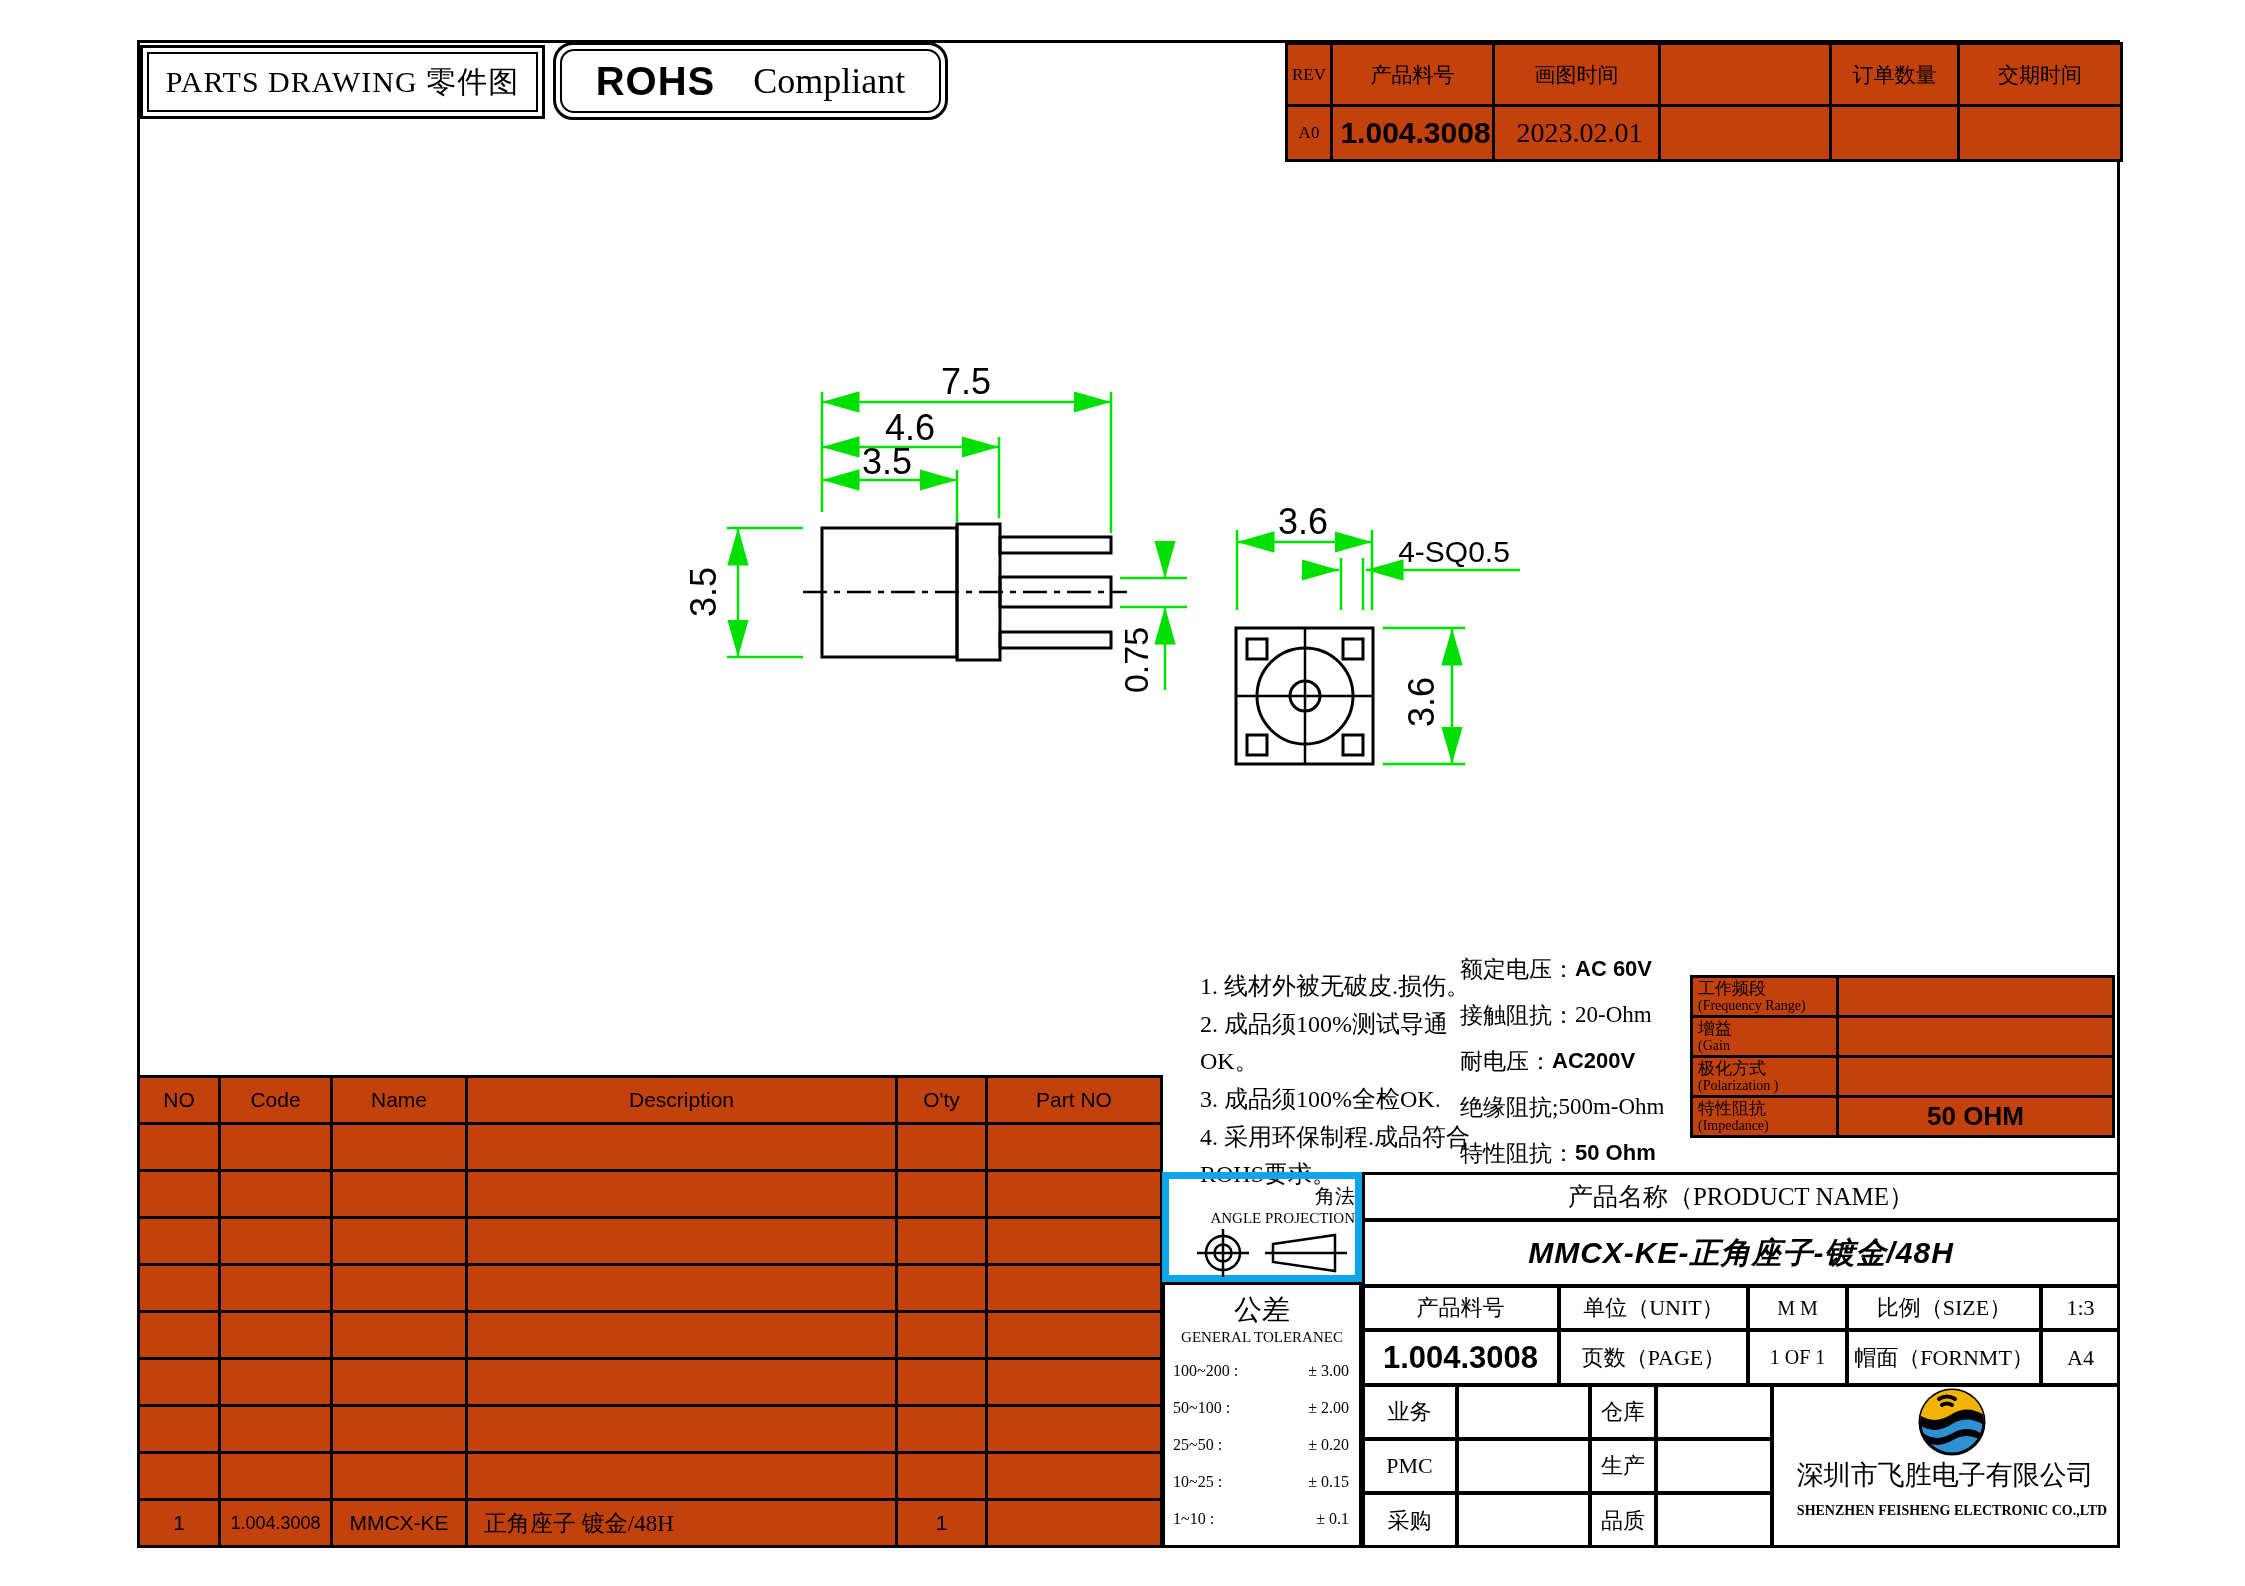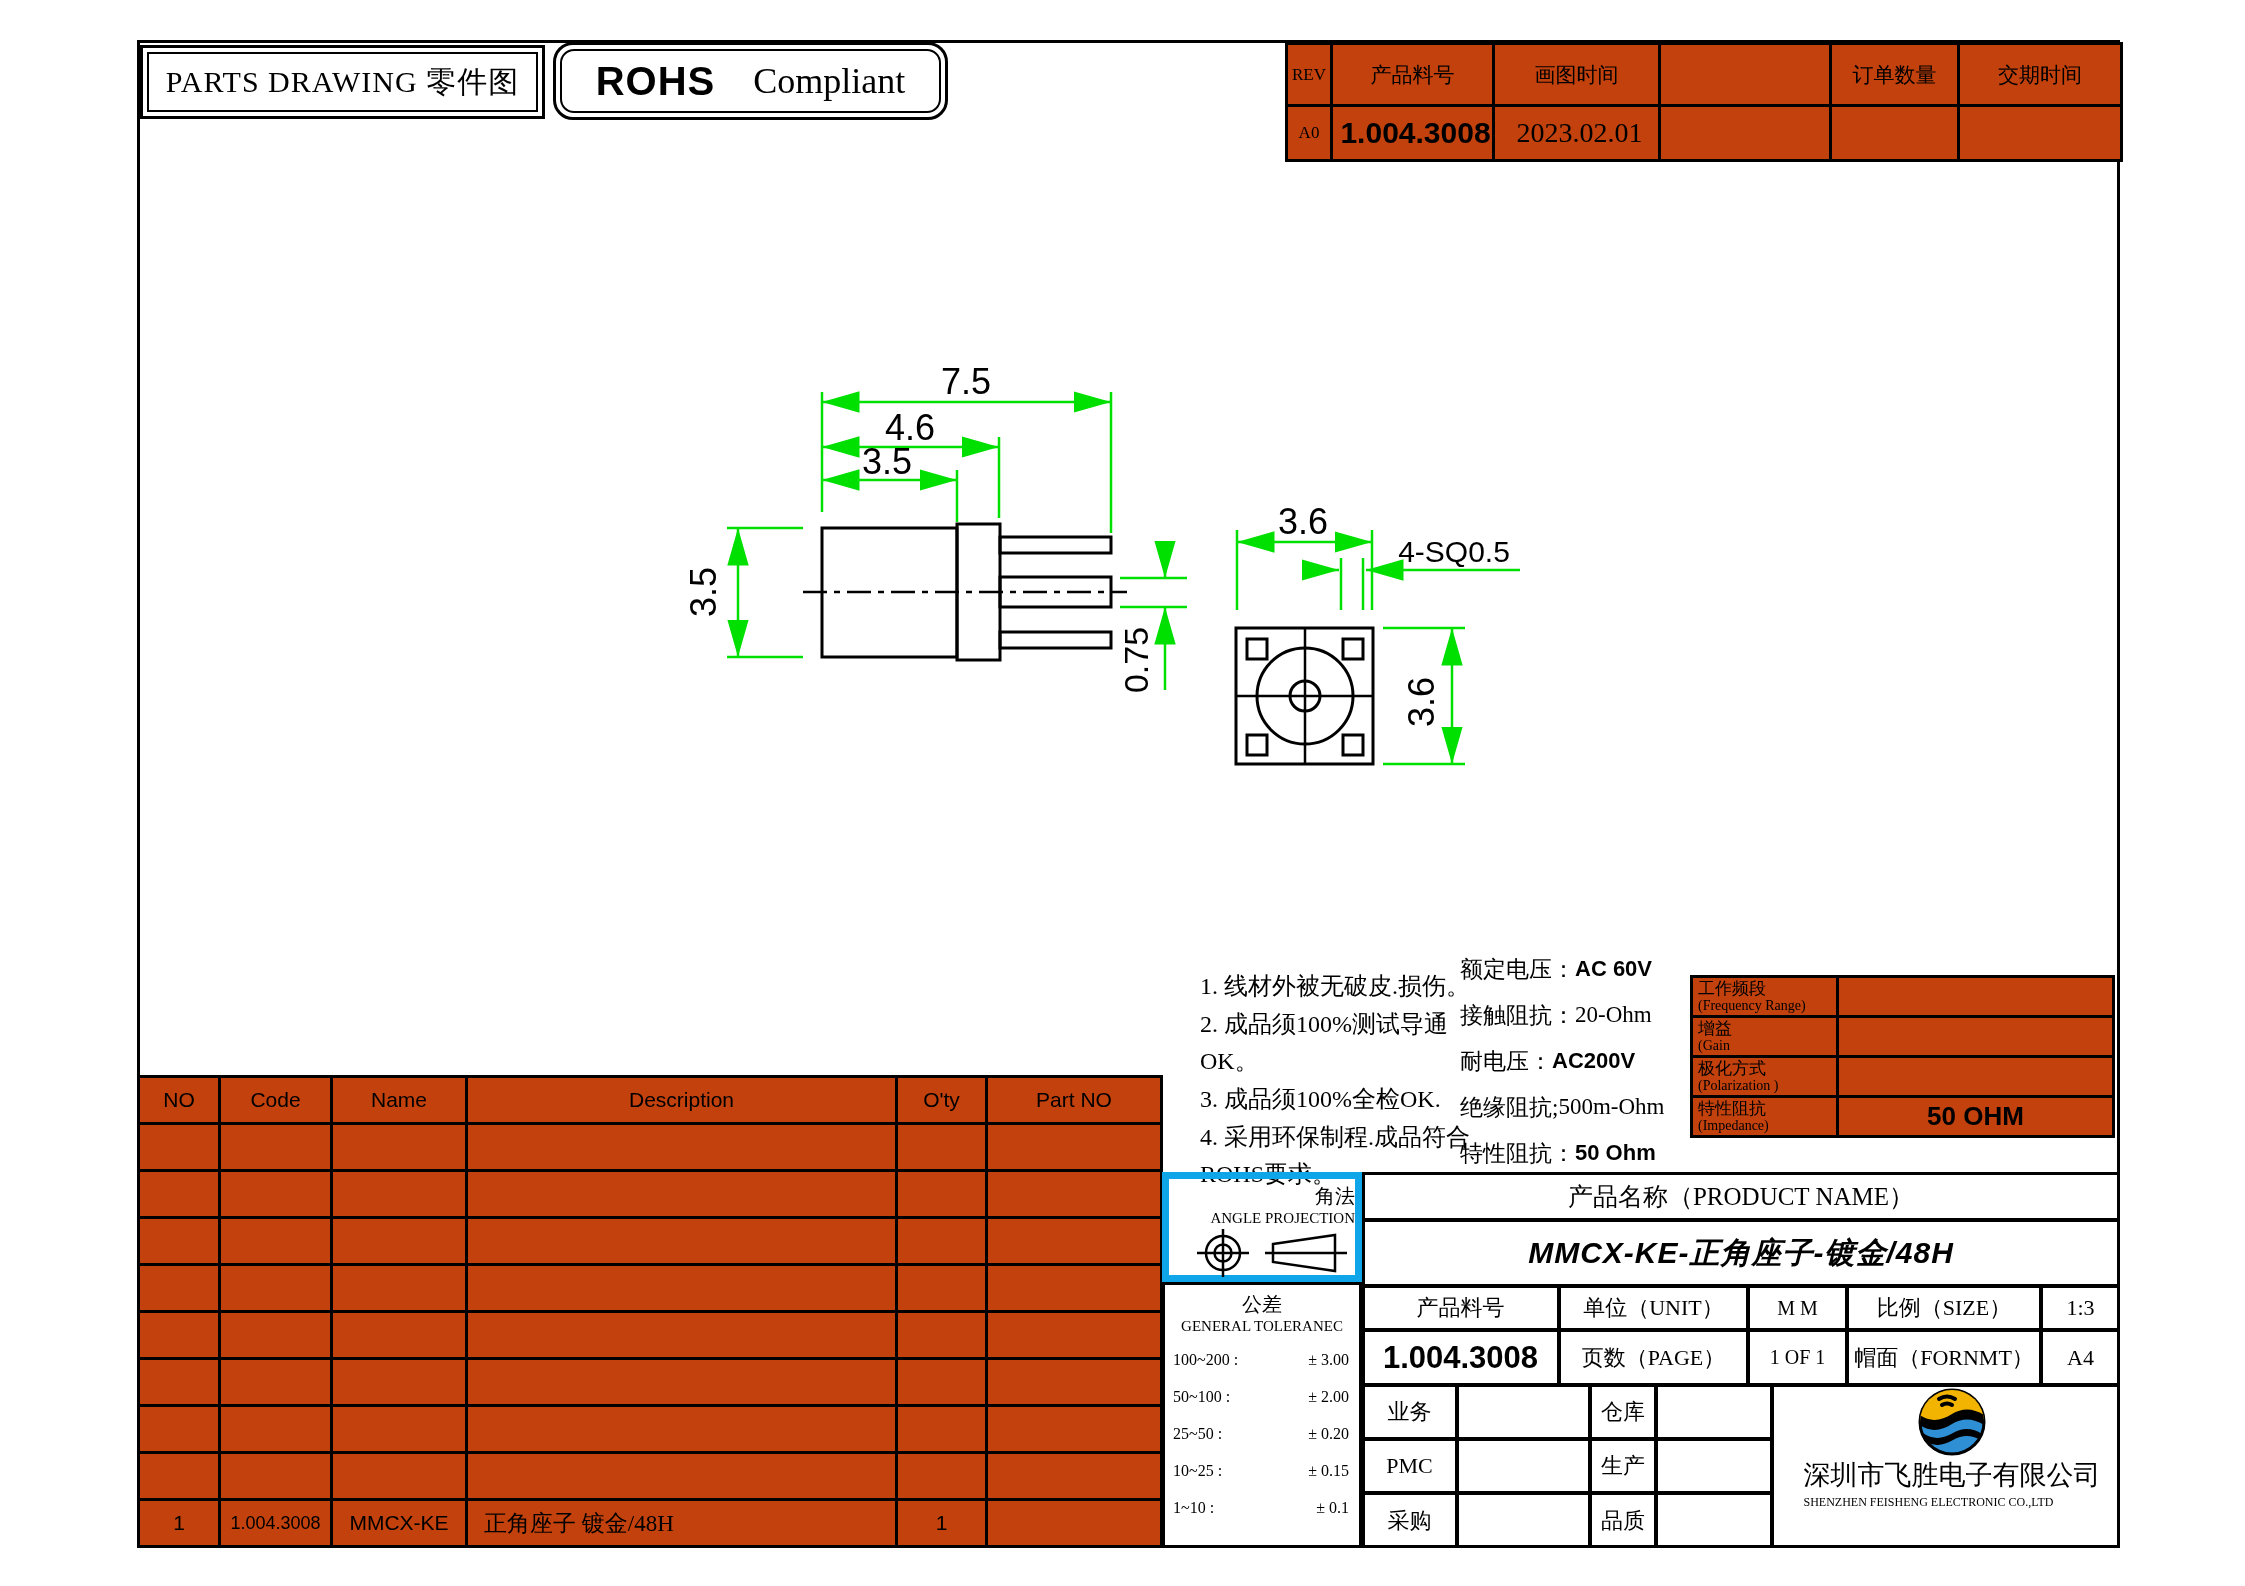--- a/index.html
+++ b/index.html
@@ -56,37 +56,37 @@
   
   .bom-table { left:137px; top:1075px; width:1023px; }
   .bom-table td { height:47px; text-align:center; vertical-align:middle; font-size:21px; }
   .bom-desc { text-align:left !important; padding-left:16px; font-size:23px !important; }
 
   
   .proj-box { left:1162px; top:1172px; width:200px; height:110px; border:7px solid #0ea5e9; text-align:right; }
   .proj-cn { font-size:20px; margin-top:4px; }
   .proj-en { font-size:15px; }
   .tol-box { left:1162px; top:1282px; width:200px; height:266px; border:3px solid #000; }
-  .tol-cn { font-size:20px; text-align:center; margin-top:6px; }
+  .tol-cn { font-size:28px; text-align:center; margin-top:6px; }
   .tol-en { font-size:15px; text-align:center; margin-bottom:6px; }
   .tol-row { display:flex; justify-content:space-between; padding:0 10px 0 8px; font-size:16px; height:37px; align-items:center;
              font-family:"Liberation Serif","DejaVu Serif",serif; }
 
   
   .tb { left:1362px; top:1172px; width:758px; height:300px; }
   .cell { position:absolute; border:2px solid #000; display:flex; align-items:center; justify-content:center; background:#fff; }
   .tb-outer { left:0; top:0; width:758px; height:376px; border:3px solid #000; }
   .pn-label { font-size:25px; }
   .pn-value { font-size:30px; font-weight:bold; letter-spacing:1px;font-style:italic; }
   .lab22 { font-size:22px; }
   .lab20 { font-size:20px; }
   .big-part { font-size:31px; font-weight:bold; font-family:"Liberation Sans","DejaVu Sans",sans-serif; }
   .logo-cell { flex-direction:column; justify-content:flex-start; padding-left:12px; }
   .company-cn { font-size:27px; }
-  .company-en { font-size:12px; margin-top:2px; font-family:"Liberation Serif","DejaVu Serif",serif; }
+  .company-en { font-size:14px; margin-top:10px; font-family:"Liberation Serif","DejaVu Serif",serif;font-weight:bold; }
 
   svg text { font-family:"Liberation Sans","DejaVu Sans",sans-serif; fill:#000; }
 </style>
 </head>
 <body>
 
 <div class="page">
 
   <div class="abs frame"></div>
 

